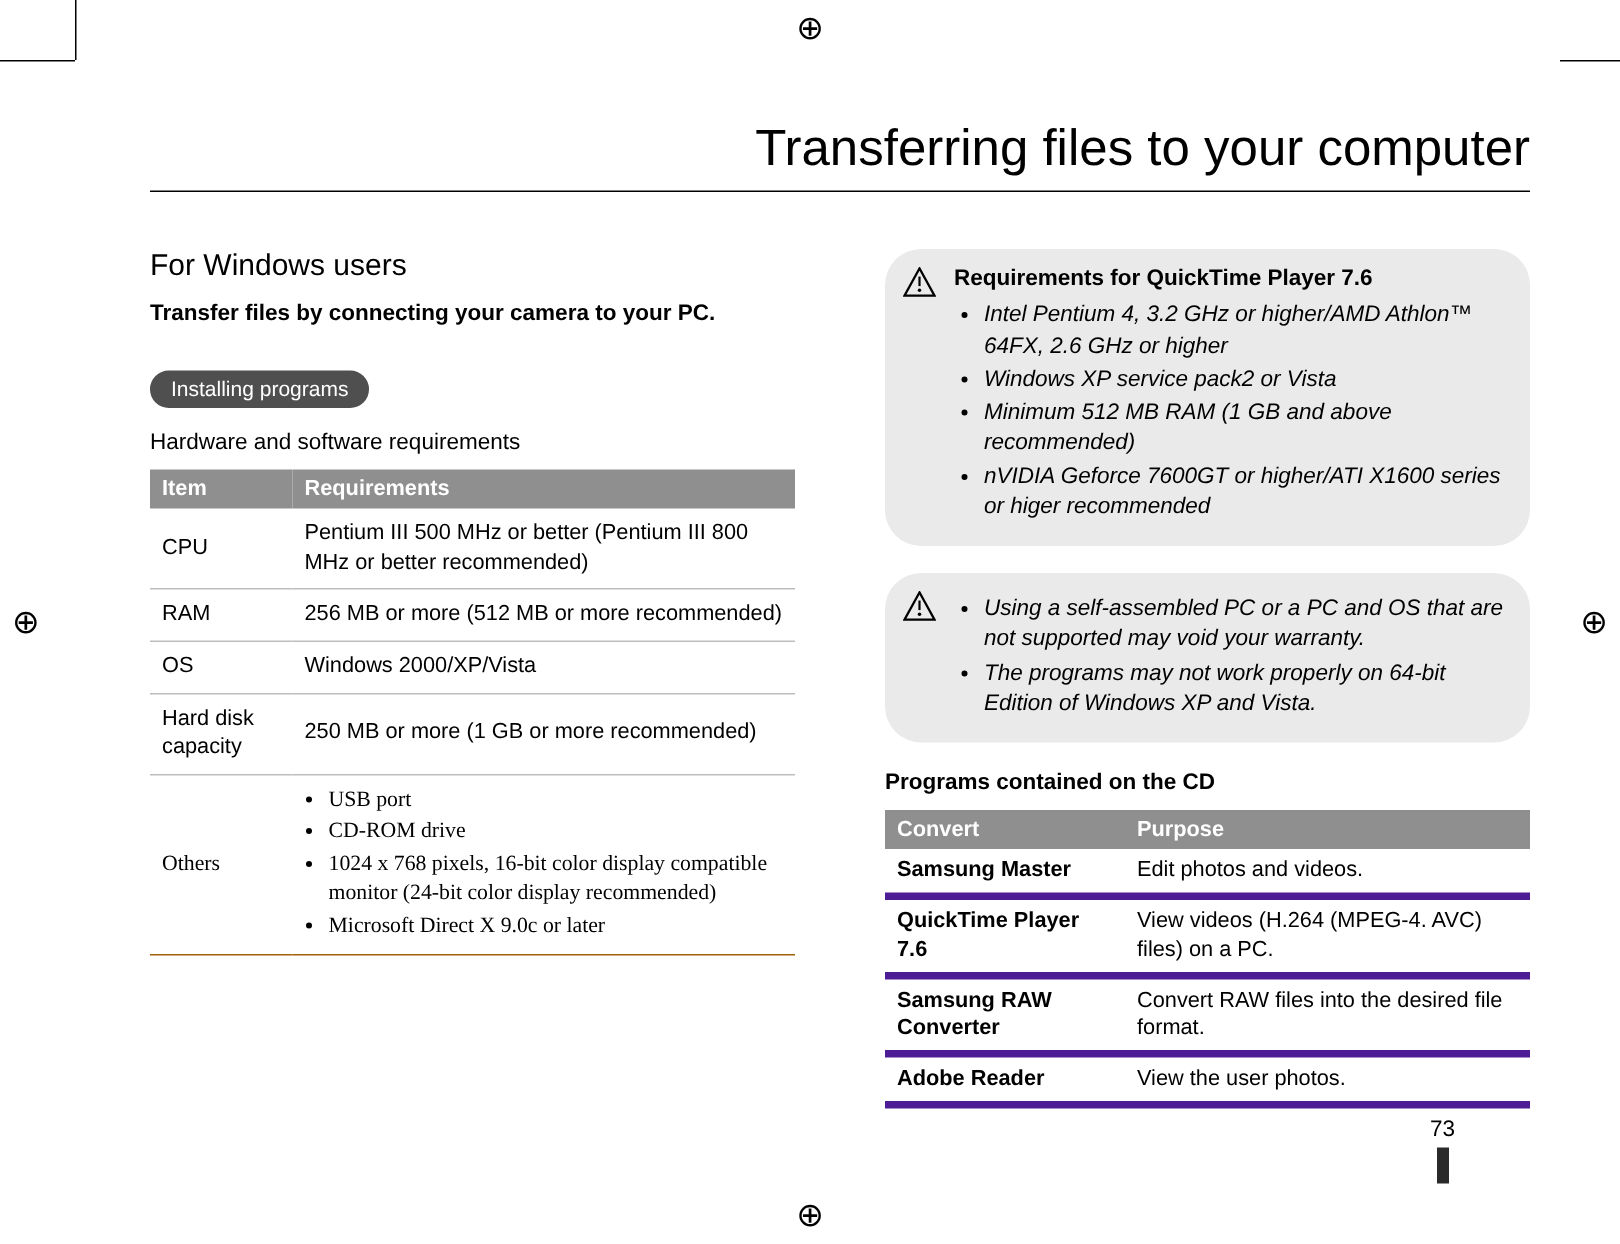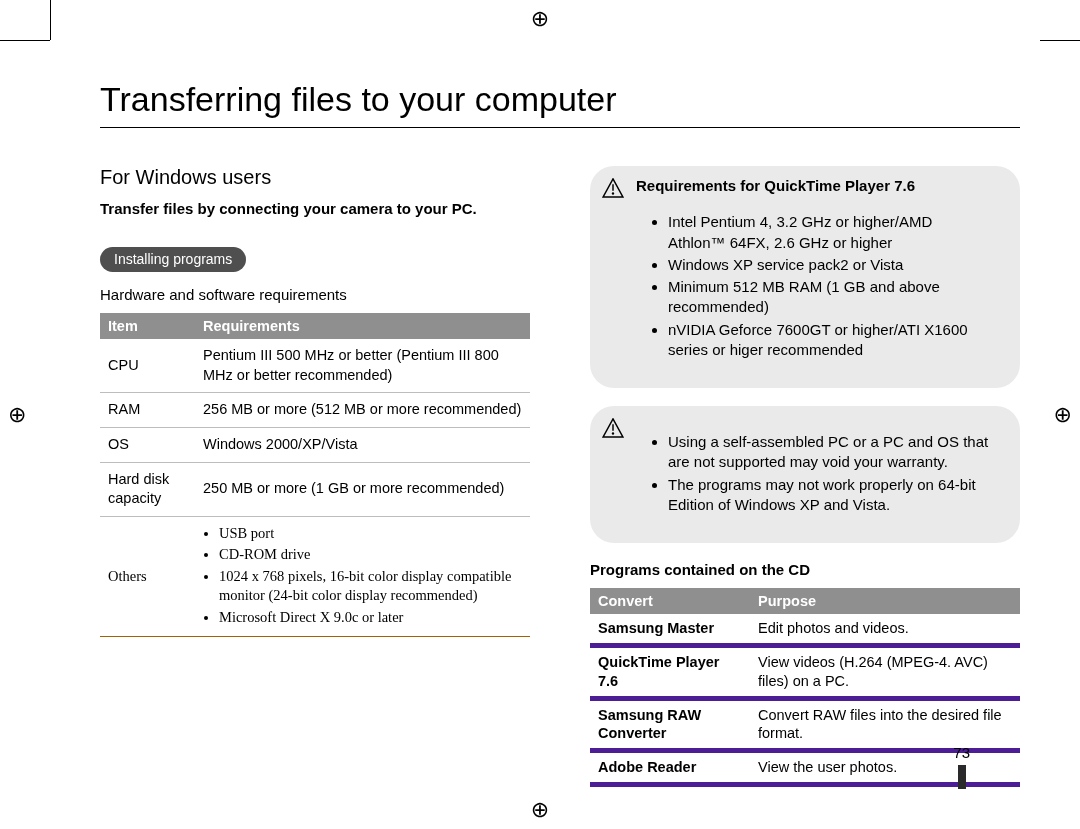--- a/index.html
+++ b/index.html
@@ -28,20 +28,21 @@
     left:100px; right:60px; top:80px; bottom:40px;
   }
   h1.page-title {
     font-size:34px;
     font-weight:400;
     font-family: Arial, Helvetica, sans-serif;
     letter-spacing:0px;
     margin:0 0 6px 0;
     border-bottom:1.5px solid #000;
     padding-bottom:8px;
+    text-align:right;
   }
   .columns {
     display:flex;
     gap:60px;
     margin-top:38px;
   }
   .col { flex:1; min-width:0; }
 
   .section-title {
     font-size:20px;
@@ -101,21 +102,21 @@
     font-size:15px;
     line-height:1.35;
     margin-bottom:18px;
   }
   .note-box .warn-icon {
     position:absolute;
     left:12px; top:12px;
     width:22px; height:20px;
   }
   .note-box .title { font-weight:700; margin-bottom:4px; }
-  .note-box ul { margin:16px; padding-left:16px; }
+  .note-box ul { margin:4px; padding-left:16px;font-style:italic; }
   .note-box ul li { margin:0 0 2px 0; }
 
   table.prog {
     width:100%;
     border-collapse:collapse;
     font-size:14.5px;
   }
   table.prog th {
     background:#8f8f90;
     color:#fff;

